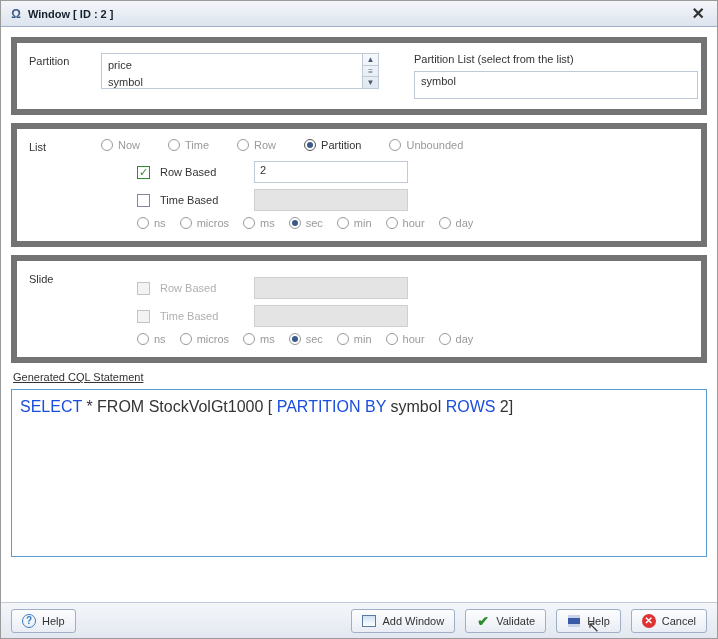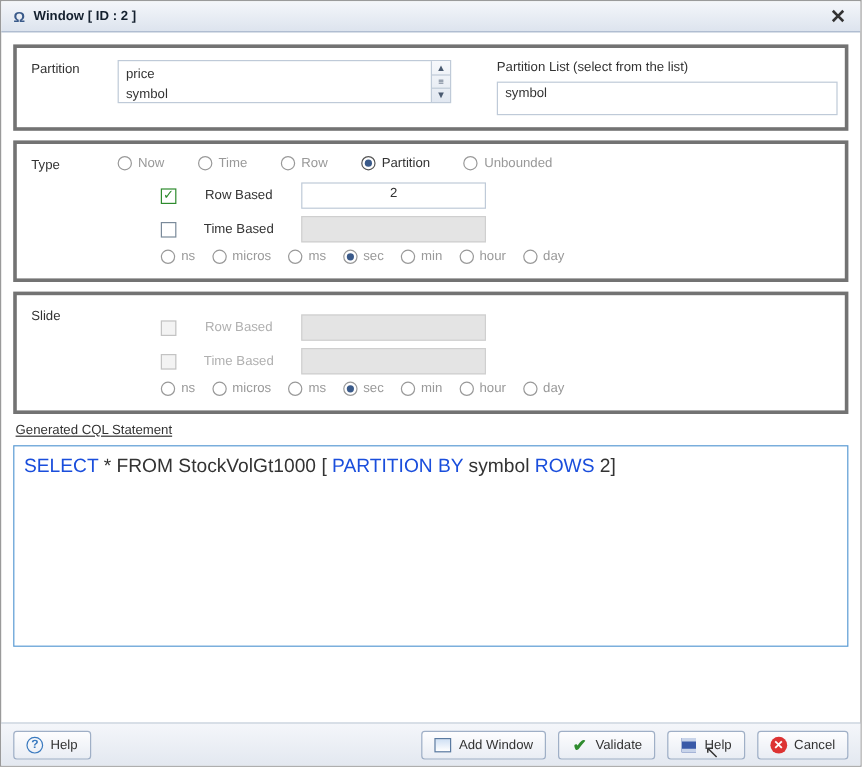--- a/index.html
+++ b/index.html
@@ -26,21 +26,21 @@
     width: 14px; height: 14px;
     display: flex; align-items: center; justify-content: center;
     font-weight: bold; color: #3a5a8a; font-size: 12px;
     margin-right: 5px;
   }
   .titlebar .title { font-weight: bold; color: #14202e; }
   .titlebar .spacer { flex: 1; }
   .titlebar .close { font-size: 16px; font-weight: bold; cursor: pointer; padding: 0 4px; }
   .content { padding: 10px; }
   .panel {
-    border: 3px solid #737373;
+    border: 6px solid #737373;
     padding: 10px 2px 10px 12px;
     margin-bottom: 8px;
   }
   .row-label {
     float: left;
     width: 72px;
     color: #333;
     padding-top: 2px;
   }
   .partition-panel .body {
@@ -75,21 +75,21 @@
     border-bottom: 1px solid #bfcad8;
   }
   .listbox .spinbtn:last-child { border-bottom: none; }
   .textbox {
     border: 1px solid #bfcad8;
     height: 28px;
     padding: 3px 6px;
     width: 284px;
     background: #fff;
   }
-  .type-body, .slide-body { margin-left: 72px; text-align: center; }
+  .type-body, .slide-body { margin-left: 72px; }
   .radiorow { display:flex; align-items:center; gap: 28px; margin-bottom: 10px; }
   .radio {
     display: inline-flex; align-items: center; gap: 5px; color: #999;
   }
   .radio .dot {
     width: 12px; height: 12px; border: 1px solid #999; border-radius: 50%; background: #fff;
     display:flex; align-items:center; justify-content:center;
   }
   .radio.enabled { color: #333; }
   .radio.enabled .dot { border-color: #555; }
@@ -187,21 +187,21 @@
       <div class="col">
         <div class="col-heading">Partition List (select from the list)</div>
         <div class="textbox">
           <span>symbol</span>
         </div>
       </div>
     </div>
   </div>
 
   <div class="panel">
-    <div class="row-label">Type</div>
+    <div class="row-label">List</div>
     <div class="type-body">
       <div class="radiorow">
         <span class="radio">
             <span class="dot"></span>
             <span>Now</span>
           </span>
         <span class="radio">
             <span class="dot"></span>
             <span>Time</span>
           </span>

